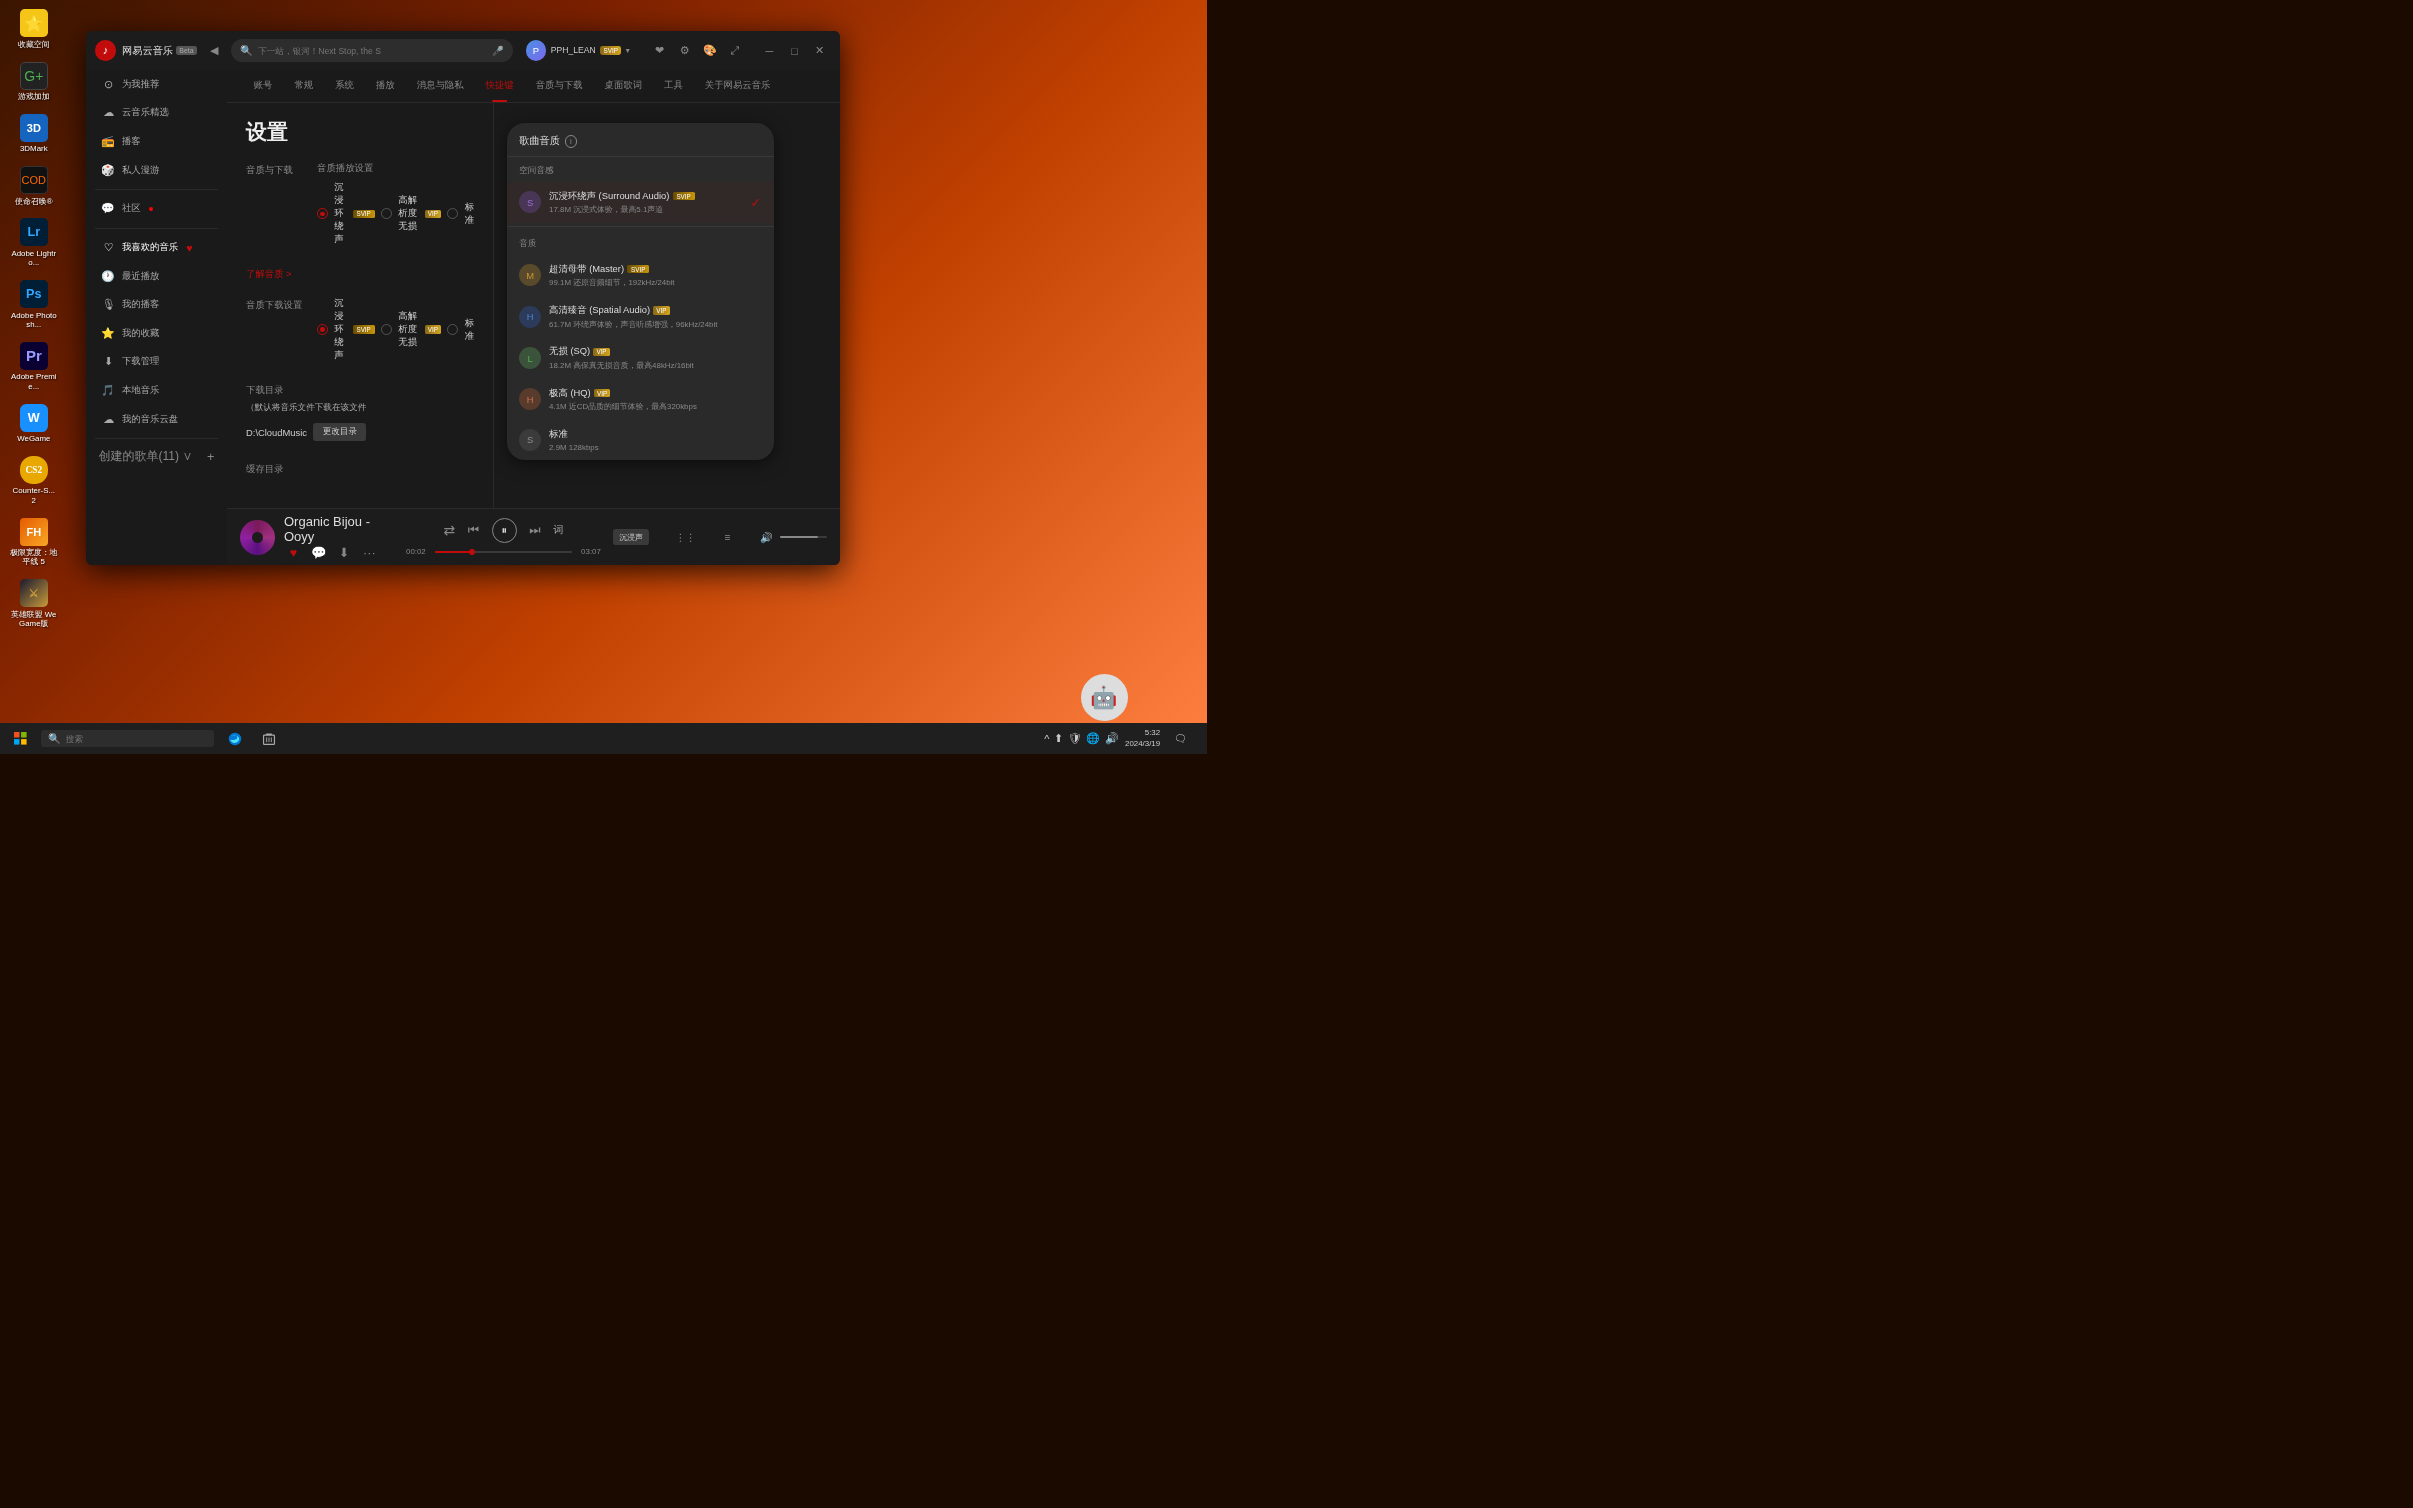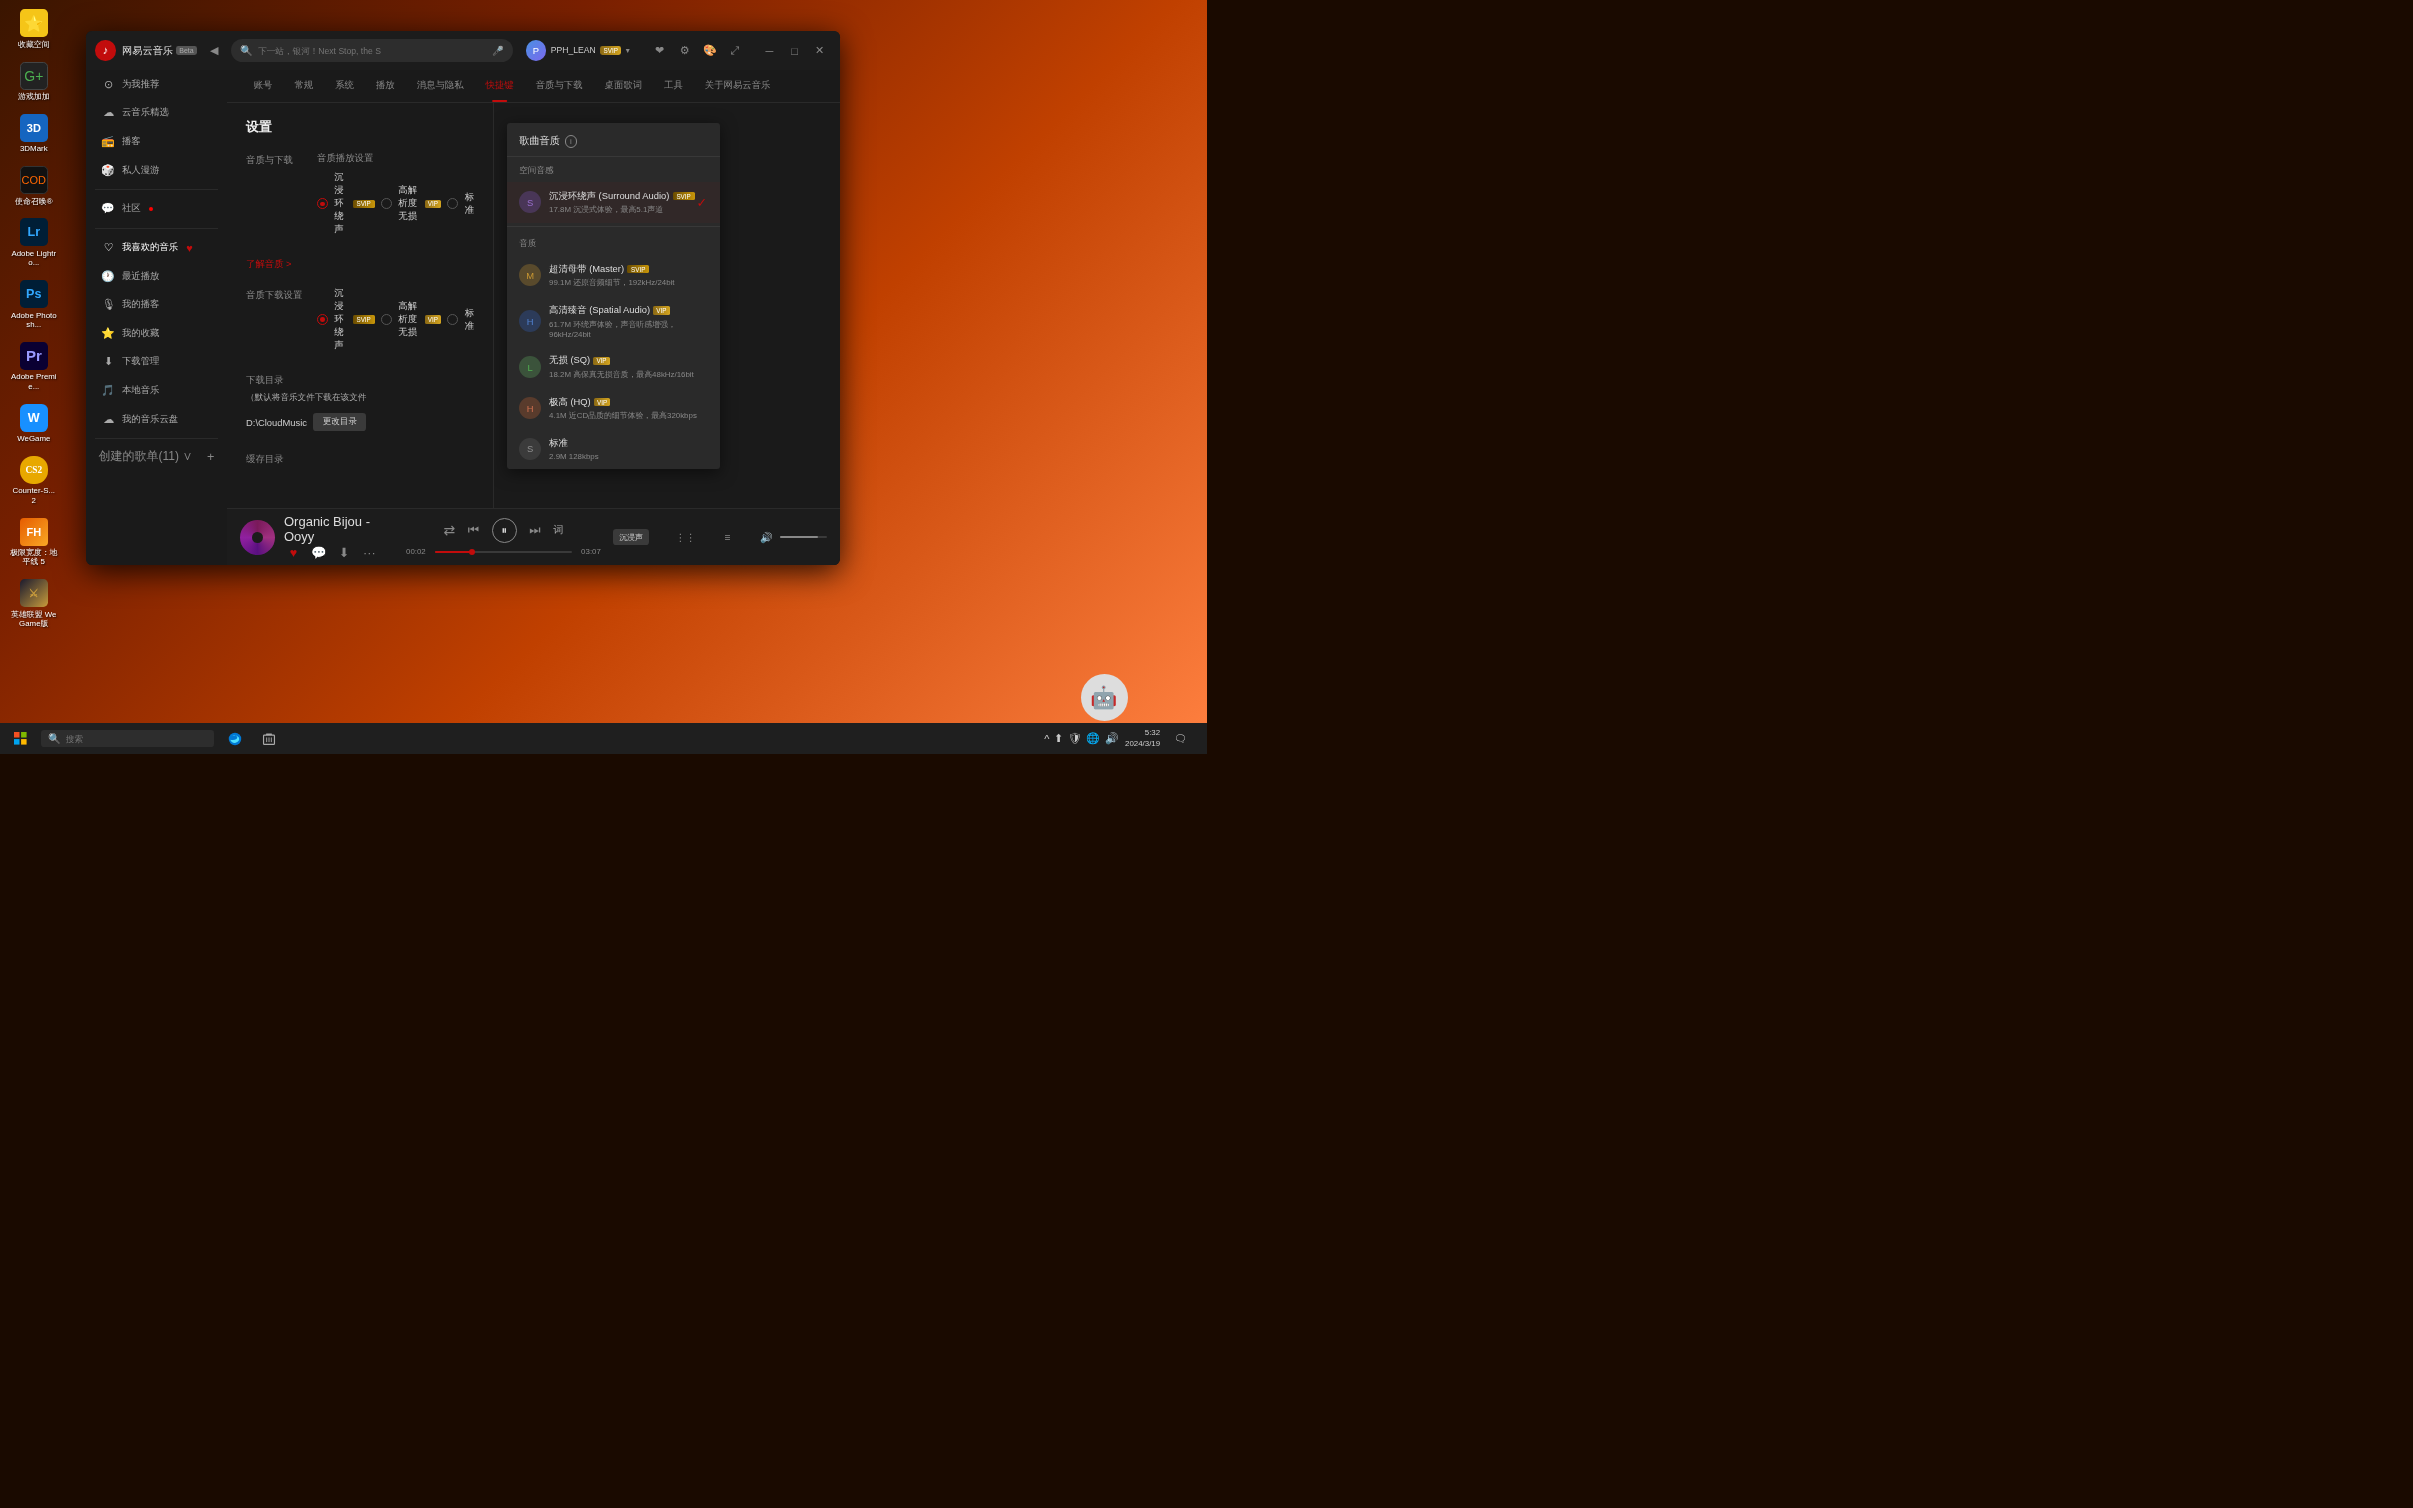--- a/index.html
+++ b/index.html
@@ -413,21 +413,21 @@
       padding: 15.7px 19px;
       overflow-y: auto;
       border-right: 0.8px solid #2a2a2a;
       flex-shrink: 0;
     }
     .settings-left::-webkit-scrollbar { width: 3.1px; }
     .settings-left::-webkit-scrollbar-track { background: transparent; }
     .settings-left::-webkit-scrollbar-thumb { background: #444; border-radius: 1.6px; }
 
     .settings-page-title {
-      font-size: 13px;
+      font-size: 21px;
       font-weight: bold;
       color: #eee;
       margin-bottom: 15.7px;
     }
 
     .settings-section { margin-bottom: 22px; }
     .settings-row {
       display: flex;
       align-items: flex-start;
       margin-bottom: 12.6px;
@@ -527,22 +527,22 @@
       padding: 12.6px;
       overflow-y: auto;
       background: #1a1a1a;
     }
     .quality-panel::-webkit-scrollbar { width: 3.1px; }
     .quality-panel::-webkit-scrollbar-track { background: transparent; }
     .quality-panel::-webkit-scrollbar-thumb { background: #444; border-radius: 1.6px; }
 
     .quality-dropdown {
       background: #2a2a2a;
-      border-radius: 3px;
-      width: 213px;
+      border-radius: 18px;
+      width: 267px;
       box-shadow: 0 3.1px 15.7px rgba(0,0,0,0.5);
       overflow: hidden;
       margin-top: 7.9px;
     }
     .quality-dropdown-header {
       padding: 11px 12.6px 7.9px;
       border-bottom: 0.8px solid #383838;
       display: flex;
       align-items: center;
       gap: 4.7px;

